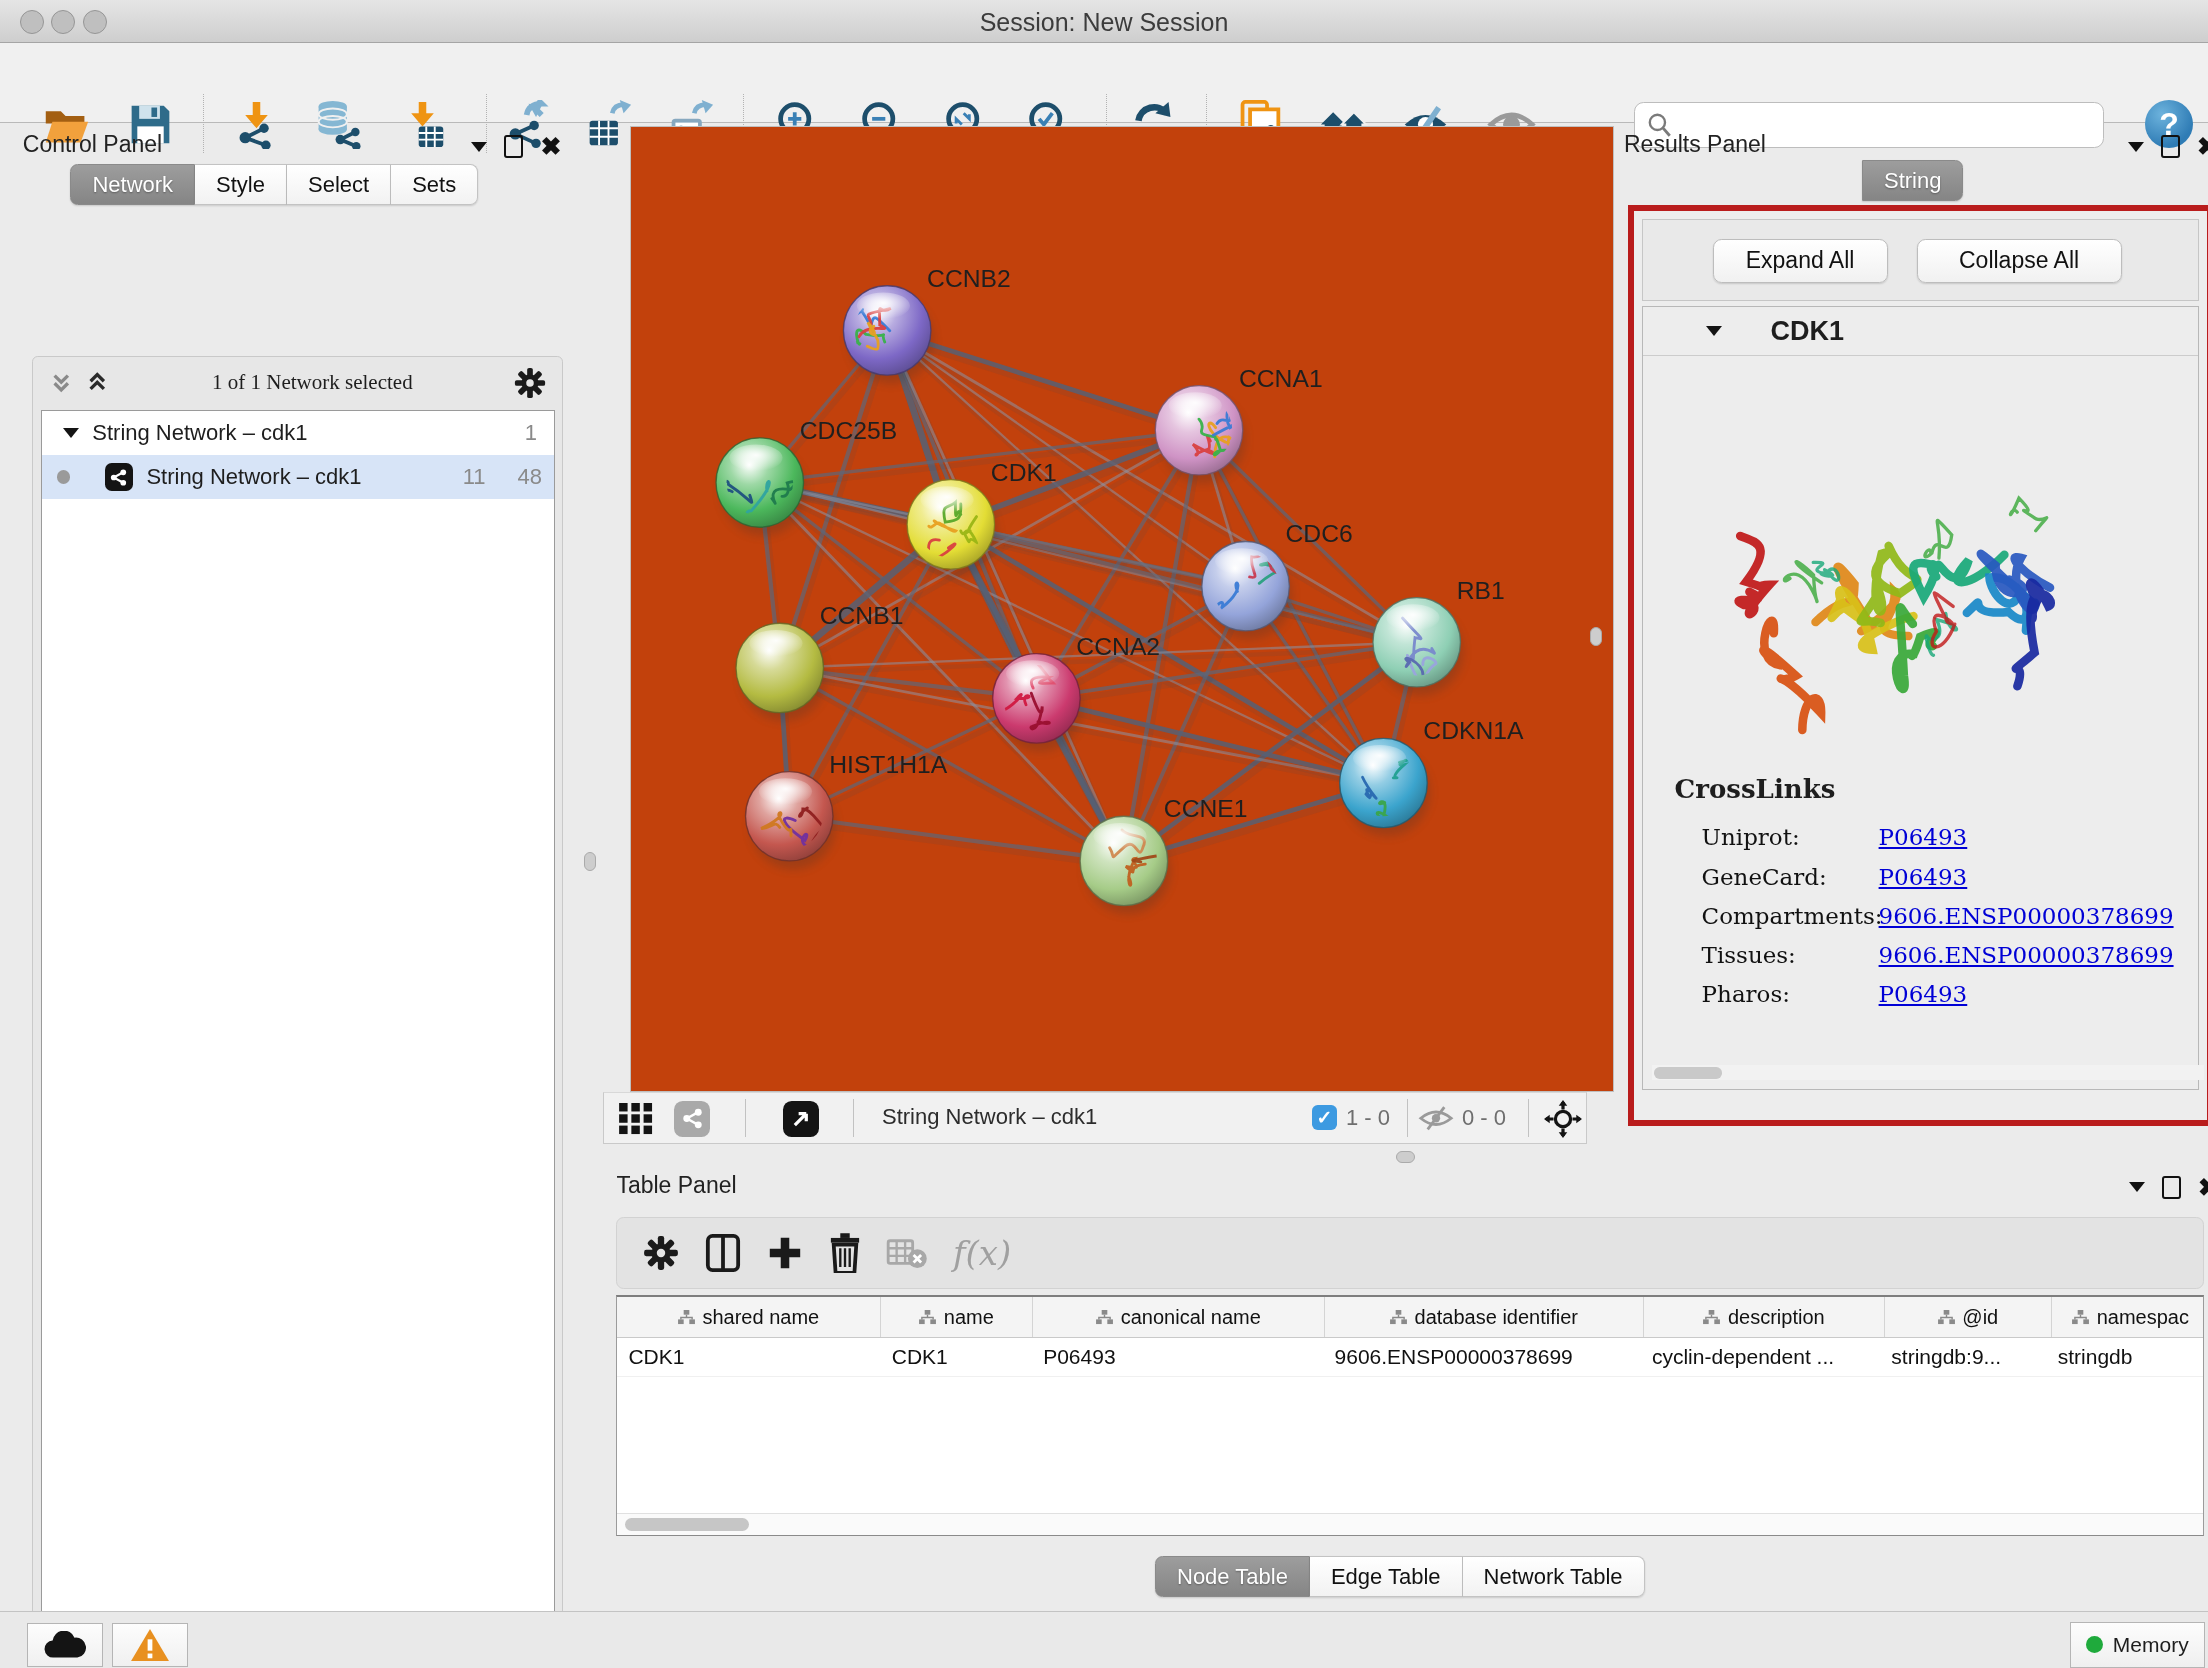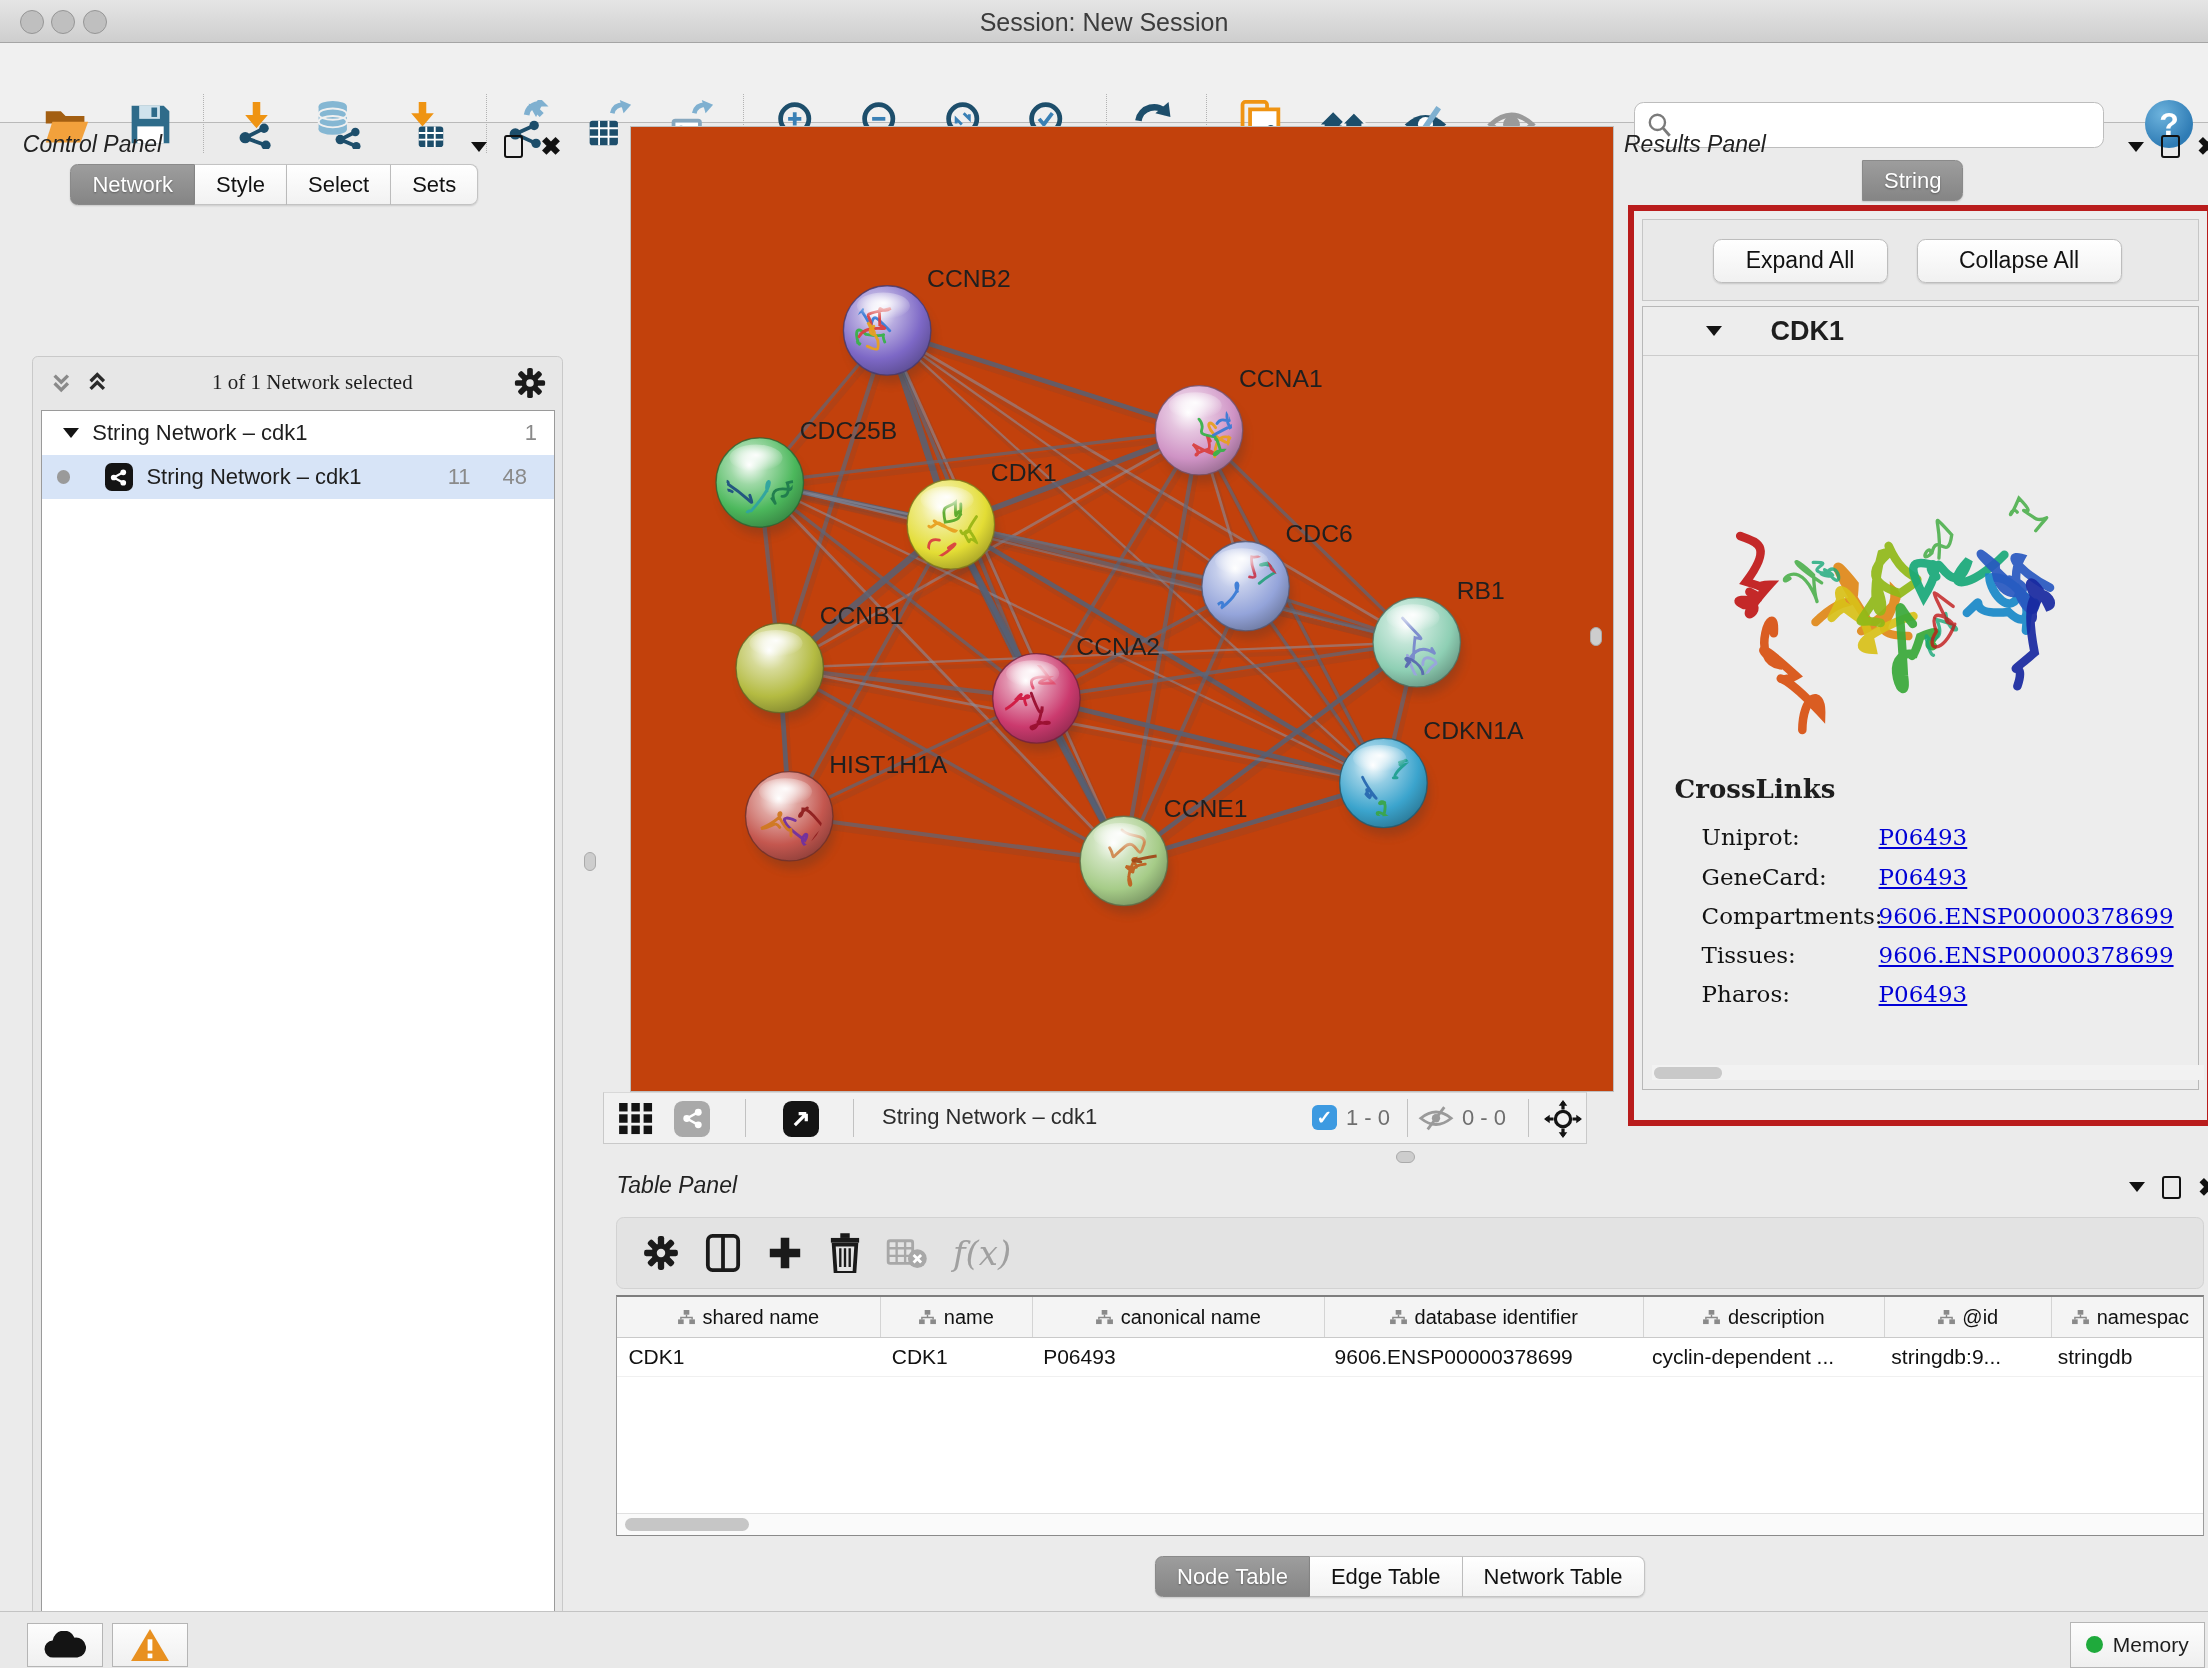--- a/index.html
+++ b/index.html
@@ -19,21 +19,21 @@
   .tbi{position:absolute;top:57px;width:49px;height:49px;cursor:pointer;}
   .tbsep{position:absolute;top:51px;height:59px;border-left:1.9px dotted #b2b2b2;}
   .searchbox{position:absolute;left:1634px;top:59px;width:468px;height:44px;
     background:#fff;border:1.9px solid #bdbdbd;border-radius:9.5px;display:flex;align-items:center;}
   .searchbox input{border:none;outline:none;flex:1;font-size:21px;height:34px;
     font-family:"Liberation Sans",sans-serif;background:transparent;}
   .helpbtn{position:absolute;left:2145px;top:57px;width:48px;height:48px;border-radius:50%;
     background:radial-gradient(circle at 35% 30%, #6db3dd, #2f7cb5 70%);
     color:#fff;font-size:32px;font-weight:bold;text-align:center;line-height:48px;cursor:pointer;}
   
-  .ptitle{font-size:23px;color:#222;font-style:italic;}
+  .ptitle{font-size:23px;color:#222;}
   .pctl{position:absolute;display:flex;gap:17px;align-items:center;}
   .tri{width:0;height:0;border-left:8.6px solid transparent;border-right:8.6px solid transparent;
     border-top:10.5px solid #111;display:inline-block;}
   .floatbox{width:15px;height:19px;border:2.9px solid #111;border-radius:2.9px;display:inline-block;}
   .closex{font-size:25px;font-weight:bold;color:#111;line-height:19px;}
   
   .seg{display:flex;}
   .seg .sbtn{background:linear-gradient(#ffffff,#f2f2f2);border:1px solid #c3c3c3;
     border-left-width:0;padding:6.7px 21px;font-size:22px;color:#111;cursor:pointer;
     box-shadow:0 1px 1.9px rgba(0,0,0,.15);}
@@ -335,21 +335,21 @@
               <g fill="#fff">
                 <circle cx="5" cy="10" r="3"></circle>
                 <circle cx="15" cy="4.5" r="3"></circle>
                 <circle cx="15" cy="15.5" r="3"></circle>
                 <path d="M5 10 L15 4.5 M5 10 L15 15.5" stroke="#fff" stroke-width="2.2"></path>
               </g>
             </svg>
         </span>
         <span style="flex:1">String Network – cdk1</span>
         <span class="cnt" style="margin-right:32px">11</span>
-        <span class="cnt" style="margin-right:27px">48</span>
+        <span class="cnt" style="margin-right:12px">48</span>
       </div>
     </div>
   </div>
 </div>
 
 <div class="canvas">
   <svg id="graph-svg" width="982" height="964" viewBox="0 0 1032 1014">
     <defs>
       <filter id="blur5" x="-30%" y="-30%" width="160%" height="160%">
           <feGaussianBlur stdDeviation="5"></feGaussianBlur>

